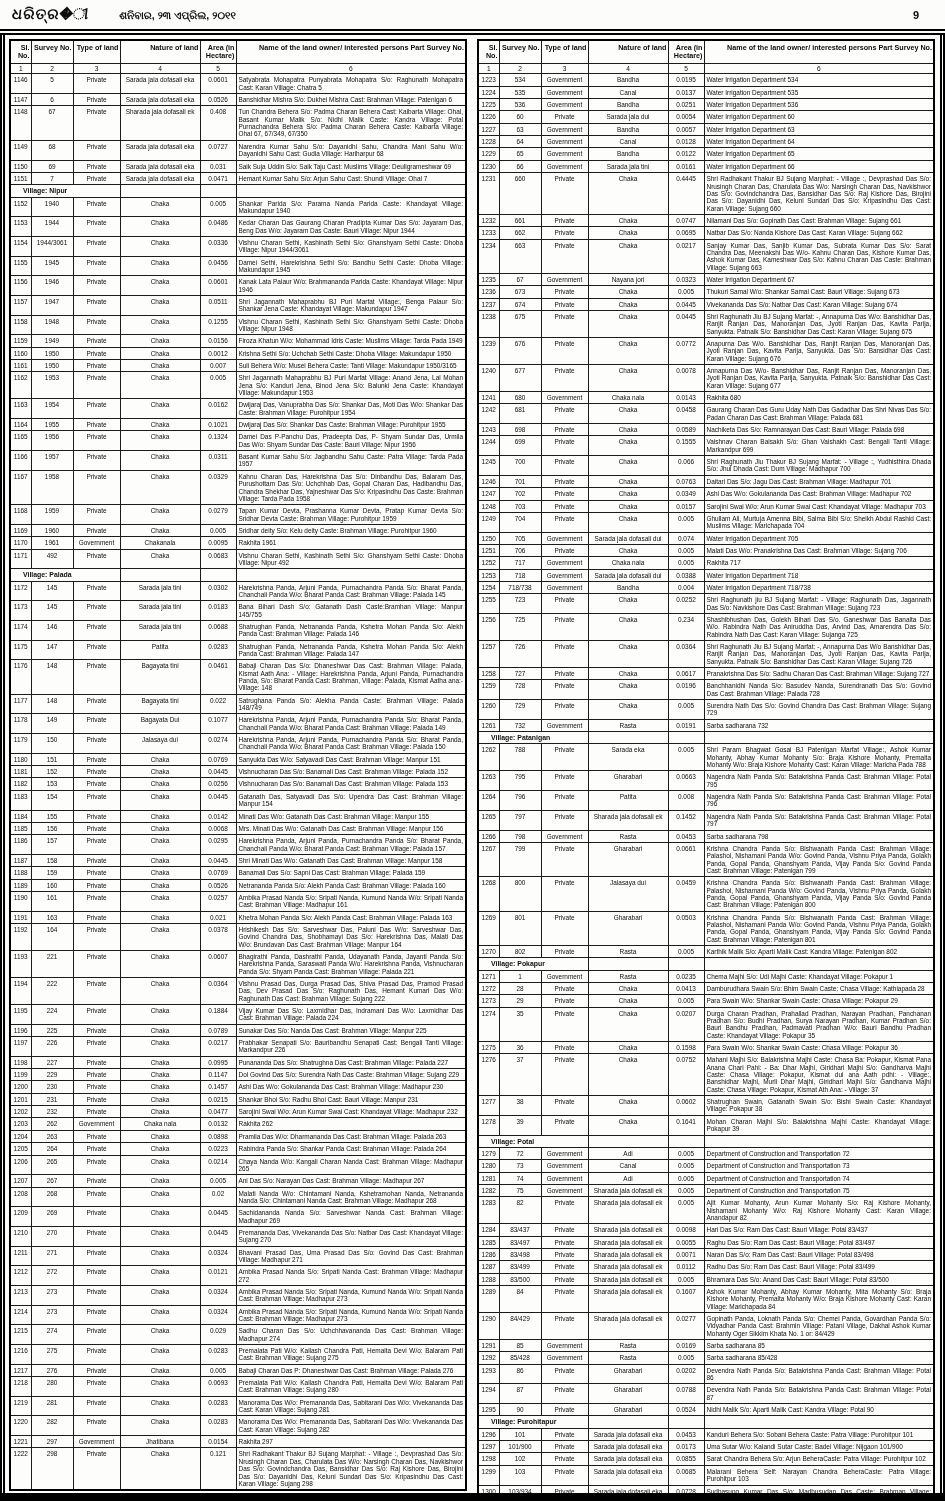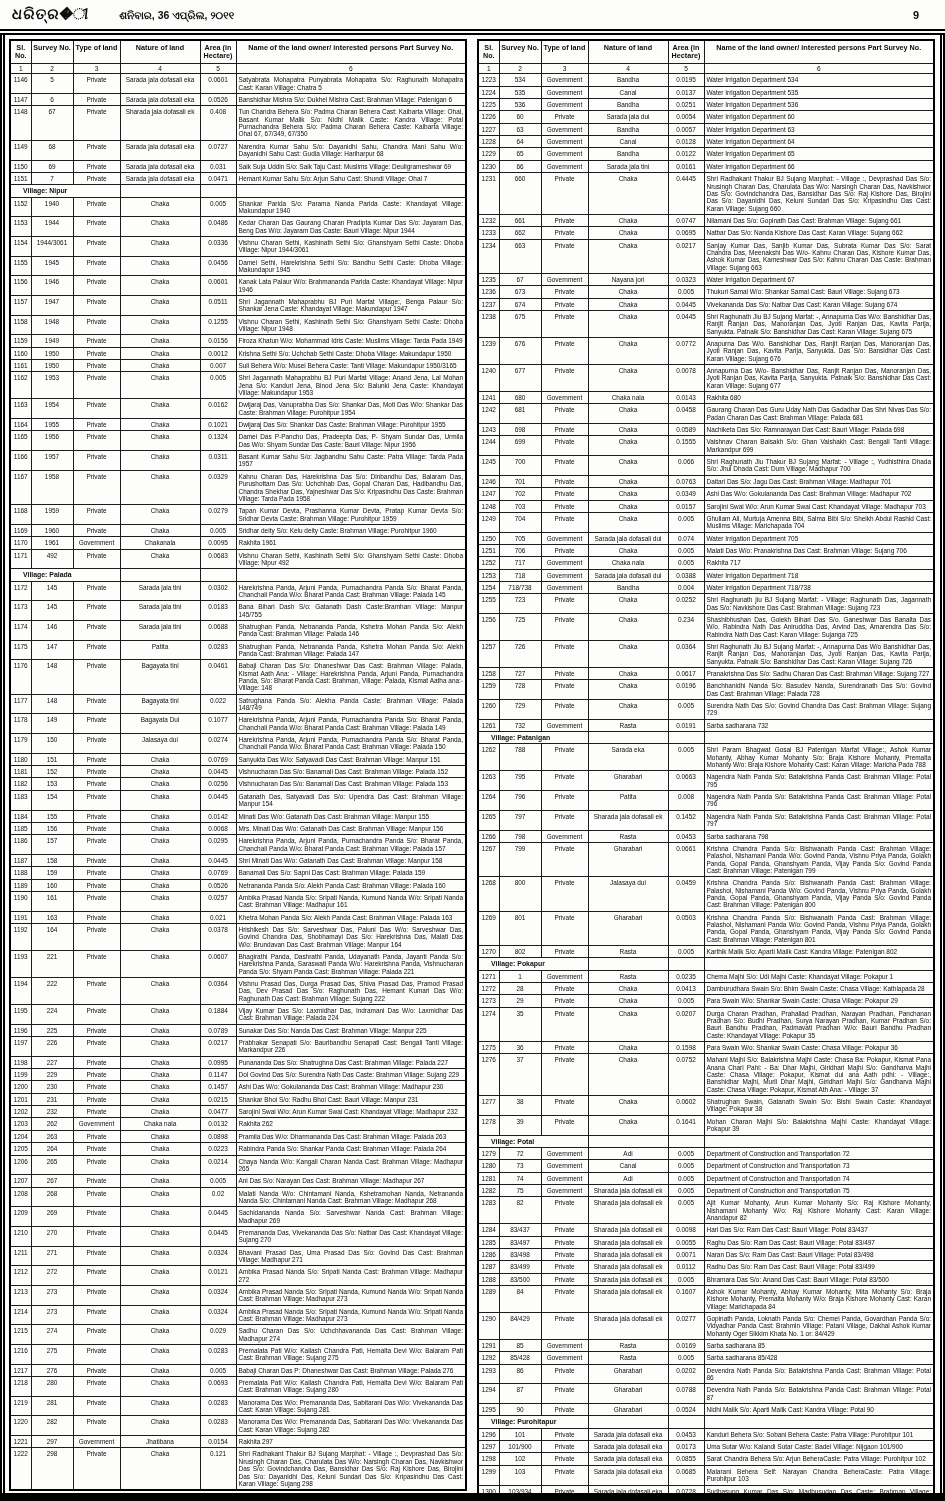--- a/index.html
+++ b/index.html
@@ -10,35 +10,35 @@
   .masthead { font-weight: bold; font-size: 15px; letter-spacing: 1px; transform: skewX(-6deg); }
   .dateline { font-weight: bold; font-size: 10.5px; margin-left: 30px; }
   .pageno { margin-left: auto; font-weight: bold; font-size: 11px; padding-right: 16px; }
   .toprule { margin: 2px 0 0 0; height: 6px; border-top: 2px solid #000; border-bottom: 2px solid #000; }
   .content { display: flex; align-items: flex-start; gap: 10px; padding: 4px 4px 10px 4px;
              border-left: 5px double #000; border-right: 5px double #000; min-height: 1448px; }
   .bottombar { position: absolute; left: 0; right: 0; bottom: 0; height: 8px; background: #000; }
 
   table.tbl { border-collapse: collapse; table-layout: fixed; width: 458px; border: 2px solid #000; background: #fdfdfc; }
   .tbl th, .tbl td { border: 1px solid #1c1c1c; vertical-align: top; overflow: hidden; }
-  .tbl th { font-size: 7.2px; line-height: 8.2px; font-weight: bold; text-align: center; padding: 3px 1px; }
+  .tbl th { font-size: 7.2px; line-height: 8.2px; font-weight: bold; text-align: right; padding: 3px 1px; }
   .tbl td { font-size: 6.45px; line-height: 7.35px; padding: 2px 2px; }
   tr.numrow td { text-align: center; font-size: 6.6px; padding: 1px; line-height: 7px; }
   td.c-sl, td.c-survey, td.c-type, td.c-nature, td.c-area { text-align: center; }
   td.c-owner { text-align: justify; }
   td.village { font-weight: bold; font-size: 6.9px; padding-left: 12px; text-align: left; }
 </style>
 </head>
 <body>
 
 <div class="page">
 
   <div class="pagehead">
     <span class="masthead">ଧରିତ୍ର�ୀ</span>
-    <span class="dateline">ଶନିବାର, 36 ଏପ୍ରିଲ, ୨୦୧୧</span>
+    <span class="dateline">ଶନିବାର, ୨୩ ଏପ୍ରିଲ, ୨୦୧୧</span>
     <span class="pageno">9</span>
   </div>
 
   <div class="toprule"></div>
 
   <div class="content">
 
     <table class="tbl">
       <colgroup>
         <col style="width:21px">

